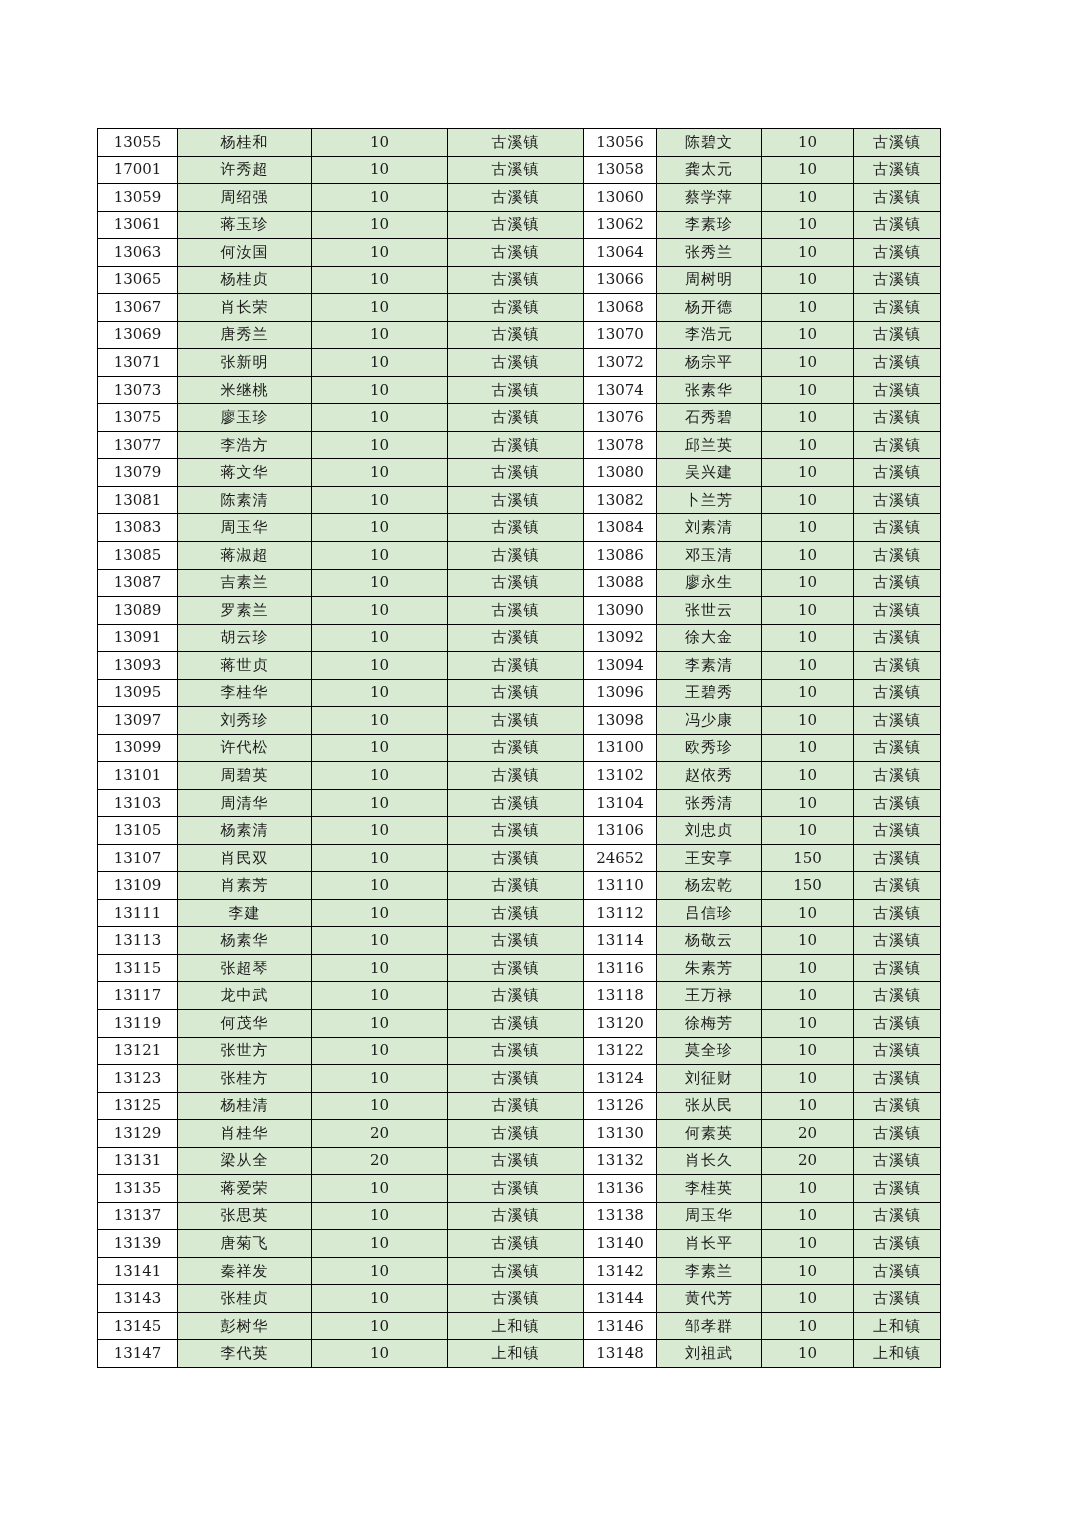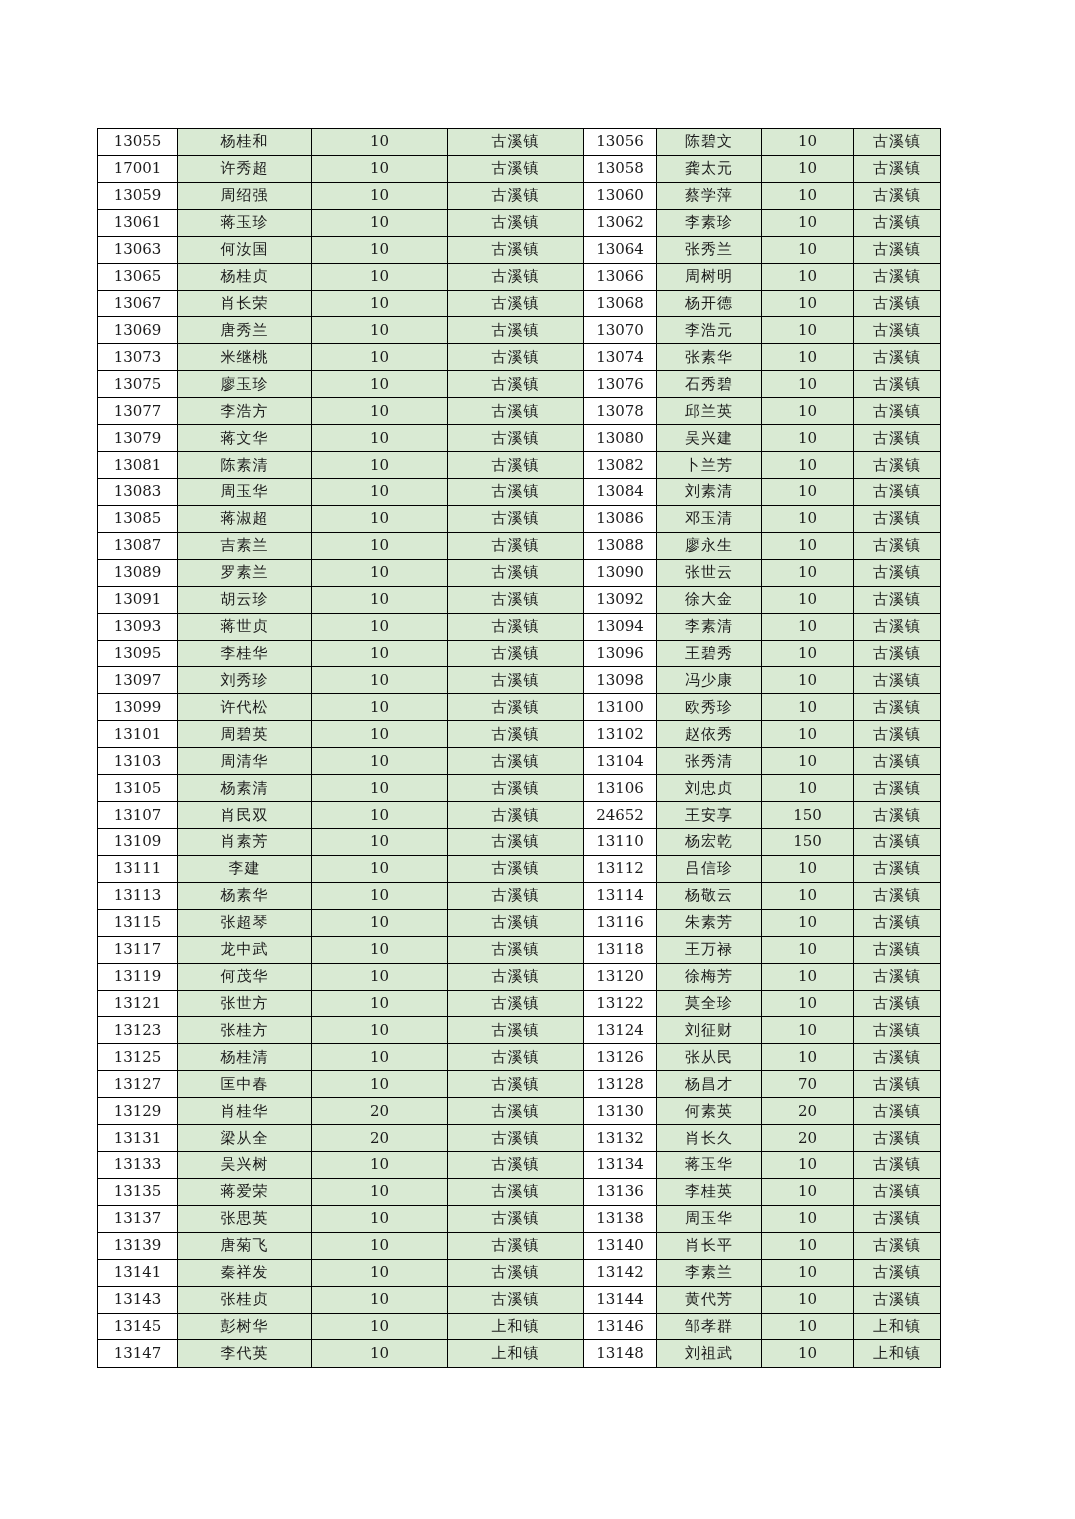--- a/index.html
+++ b/index.html
@@ -139,20 +139,30 @@
     <td class="c-id c-white">13069</td>
     <td class="c-name c-green">唐秀兰</td>
     <td class="c-amt c-green">10</td>
     <td class="c-town c-green">古溪镇</td>
     <td class="c-id c-white">13070</td>
     <td class="c-name c-green">李浩元</td>
     <td class="c-amt c-green">10</td>
     <td class="c-town c-green">古溪镇</td>
   </tr>
 
+  <tr>
+    <td class="c-id c-white">13071</td>
+    <td class="c-name c-green">张新明</td>
+    <td class="c-amt c-green">10</td>
+    <td class="c-town c-green">古溪镇</td>
+    <td class="c-id c-white">13072</td>
+    <td class="c-name c-green">杨宗平</td>
+    <td class="c-amt c-green">10</td>
+    <td class="c-town c-green">古溪镇</td>
+  </tr>
 
   <tr>
     <td class="c-id c-white">13073</td>
     <td class="c-name c-green">米继桃</td>
     <td class="c-amt c-green">10</td>
     <td class="c-town c-green">古溪镇</td>
     <td class="c-id c-white">13074</td>
     <td class="c-name c-green">张素华</td>
     <td class="c-amt c-green">10</td>
     <td class="c-town c-green">古溪镇</td>
@@ -437,30 +447,20 @@
     <td class="c-id c-white">13125</td>
     <td class="c-name c-green">杨桂清</td>
     <td class="c-amt c-green">10</td>
     <td class="c-town c-green">古溪镇</td>
     <td class="c-id c-white">13126</td>
     <td class="c-name c-green">张从民</td>
     <td class="c-amt c-green">10</td>
     <td class="c-town c-green">古溪镇</td>
   </tr>
 
-  <tr>
-    <td class="c-id c-white">13127</td>
-    <td class="c-name c-green">匡中春</td>
-    <td class="c-amt c-green">10</td>
-    <td class="c-town c-green">古溪镇</td>
-    <td class="c-id c-white">13128</td>
-    <td class="c-name c-green">杨昌才</td>
-    <td class="c-amt c-green">70</td>
-    <td class="c-town c-green">古溪镇</td>
-  </tr>
 
   <tr>
     <td class="c-id c-white">13129</td>
     <td class="c-name c-green">肖桂华</td>
     <td class="c-amt c-green">20</td>
     <td class="c-town c-green">古溪镇</td>
     <td class="c-id c-white">13130</td>
     <td class="c-name c-green">何素英</td>
     <td class="c-amt c-green">20</td>
     <td class="c-town c-green">古溪镇</td>
@@ -470,30 +470,20 @@
     <td class="c-id c-white">13131</td>
     <td class="c-name c-green">梁从全</td>
     <td class="c-amt c-green">20</td>
     <td class="c-town c-green">古溪镇</td>
     <td class="c-id c-white">13132</td>
     <td class="c-name c-green">肖长久</td>
     <td class="c-amt c-green">20</td>
     <td class="c-town c-green">古溪镇</td>
   </tr>
 
-  <tr>
-    <td class="c-id c-white">13133</td>
-    <td class="c-name c-green">吴兴树</td>
-    <td class="c-amt c-green">10</td>
-    <td class="c-town c-green">古溪镇</td>
-    <td class="c-id c-white">13134</td>
-    <td class="c-name c-green">蒋玉华</td>
-    <td class="c-amt c-green">10</td>
-    <td class="c-town c-green">古溪镇</td>
-  </tr>
 
   <tr>
     <td class="c-id c-white">13135</td>
     <td class="c-name c-green">蒋爱荣</td>
     <td class="c-amt c-green">10</td>
     <td class="c-town c-green">古溪镇</td>
     <td class="c-id c-white">13136</td>
     <td class="c-name c-green">李桂英</td>
     <td class="c-amt c-green">10</td>
     <td class="c-town c-green">古溪镇</td>

